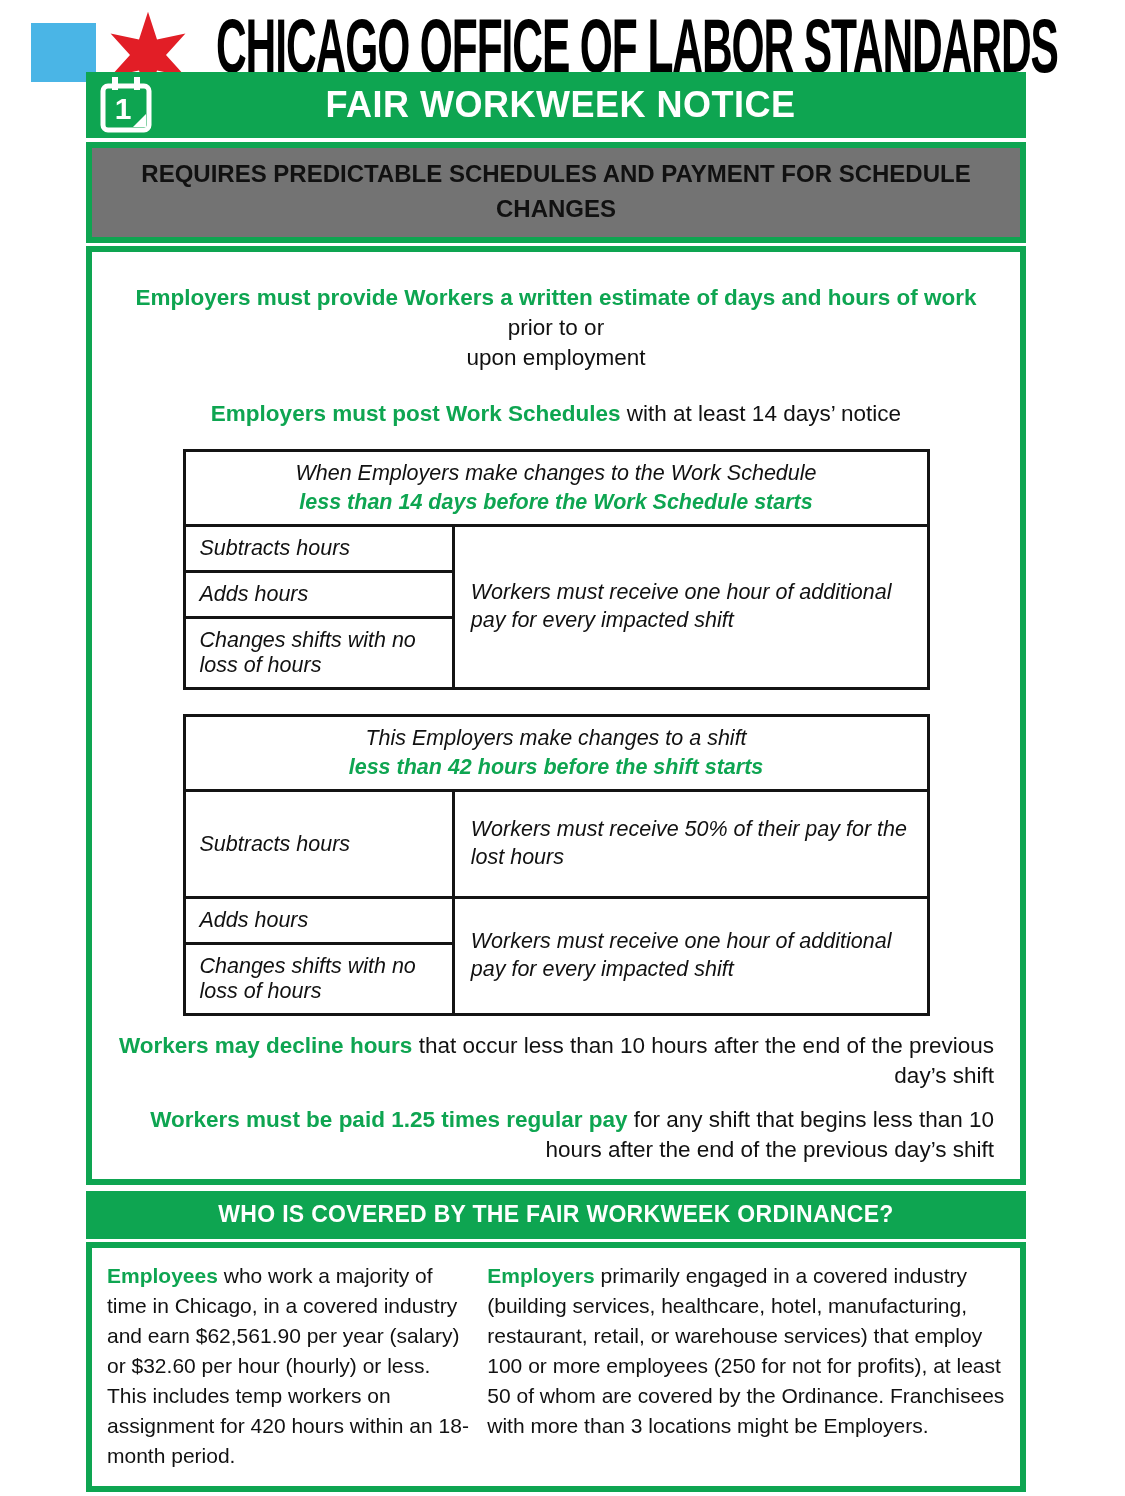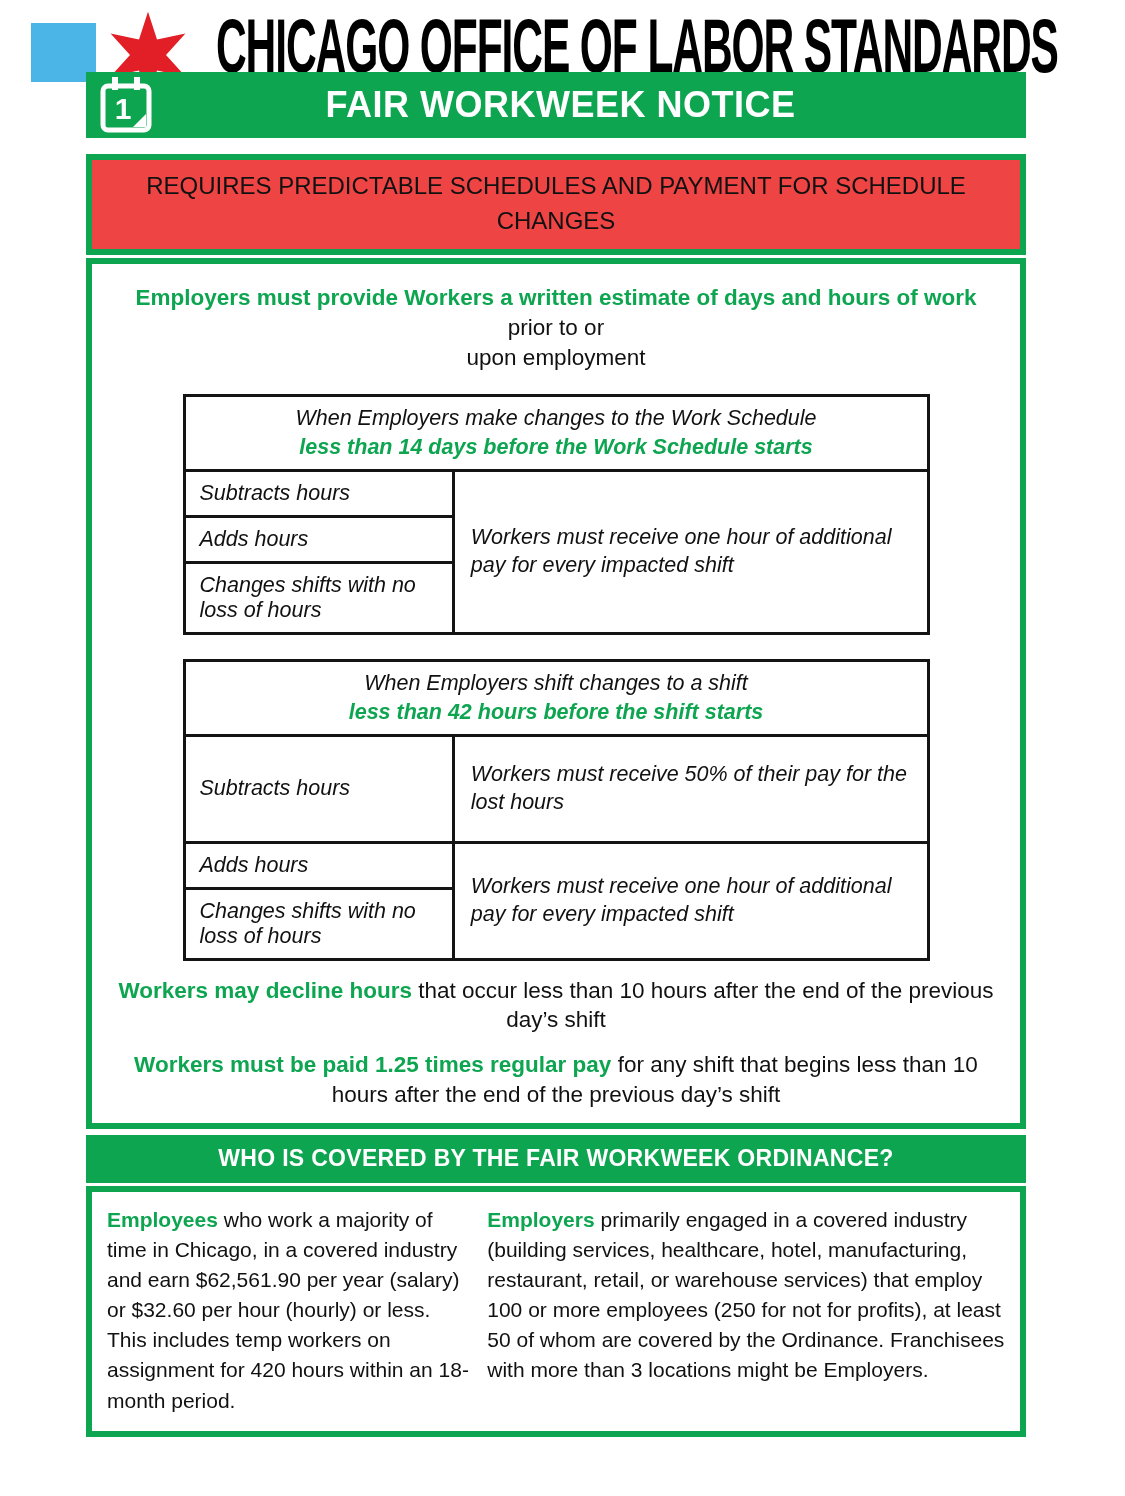--- a/index.html
+++ b/index.html
@@ -28,27 +28,27 @@
   }
   
   .content { margin-left:86px; width:940px; }
   .banner1 {
     position:relative; height:66px; background:var(--green);
     display:flex; align-items:center; justify-content:center;
   }
   .banner1-title { color:#fff; font-size:36px; font-weight:bold; letter-spacing:0.5px;margin-left:9px; }
   .calendar-icon { position:absolute; left:9px; top:2px; width:62px; height:62px; }
   .subtitle-box {
-    margin-top:16px; border:6px solid var(--green); background:#ef4444;
-    text-align:center; font-weight:normal; font-size:24px; line-height:1.45;
+    margin-top:4px; border:6px solid var(--green); background:#737373;
+    text-align:center; font-weight:bold; font-size:24px; line-height:1.45;
     padding:9px 30px 10px;
   }
   .main-box { margin-top:3px; border:6px solid var(--green); background:#fff; padding:6px 24px 14px; }
-  .center-para { text-align:center; font-size:22.5px; line-height:1.35; margin:13px 0 0; }
-  .note-para { text-align:center; font-size:22.5px; line-height:1.32; margin:15px 0 0; padding:0 2px; }
+  .center-para { text-align:center; font-size:22.5px; line-height:1.35; margin:25px 0 0; }
+  .note-para { text-align:right; font-size:22.5px; line-height:1.32; margin:15px 0 0; padding:0 2px; }
   .hl { color:var(--green); font-weight:bold; }
   .rule-table {
     width:747px; margin:20px auto 0; border-collapse:collapse;
     font-size:21.5px; background:#fff;
   }
   .rule-table td { border:3px solid #141414; vertical-align:middle;font-style:italic; }
   .rule-table .th { text-align:center; padding:7px 10px; line-height:1.35; }
   .rule-table .lbl { padding:9px 14px; height:46px; }
   .rule-table .res { padding:24px 16px; line-height:1.3; }
   .coverage-banner {
@@ -87,20 +87,21 @@
   </div>
 
   <div class="subtitle-box">
     <div>REQUIRES PREDICTABLE SCHEDULES AND PAYMENT FOR SCHEDULE CHANGES</div>
   </div>
 
   <div class="main-box">
 
     <p class="center-para"><span class="hl">Employers must provide Workers a written estimate of days and hours of work</span><span> prior to or</span><br><span>upon employment</span></p>
 
+    <p class="center-para"><span class="hl">Employers must post Work Schedules</span><span> with at least 14 days’ notice</span></p>
 
     <table class="rule-table">
       <tbody>
           <tr>
         <td class="th" colspan="2">
           <div>When Employers make changes to the Work Schedule</div>
           <div class="hl">less than 14 days before the Work Schedule starts</div>
         </td>
       </tr>
       <tr>
@@ -113,21 +114,21 @@
       <tr>
         <td class="lbl">Changes shifts with no loss of hours</td>
       </tr>
     </tbody>
       </table>
 
     <table class="rule-table" style="margin-top:24px;">
       <tbody>
           <tr>
         <td class="th" colspan="2">
-          <div>When Employers shift changes to a shift</div>
+          <div>This Employers make changes to a shift</div>
           <div class="hl">less than 42 hours before the shift starts</div>
         </td>
       </tr>
       <tr>
         <td class="lbl" style="height:64px;">Subtracts hours</td>
         <td class="res">Workers must receive 50% of their pay for the lost hours</td>
       </tr>
       <tr>
         <td class="lbl">Adds hours</td>
         <td class="res" rowspan="2">Workers must receive one hour of additional pay for every impacted shift</td>

